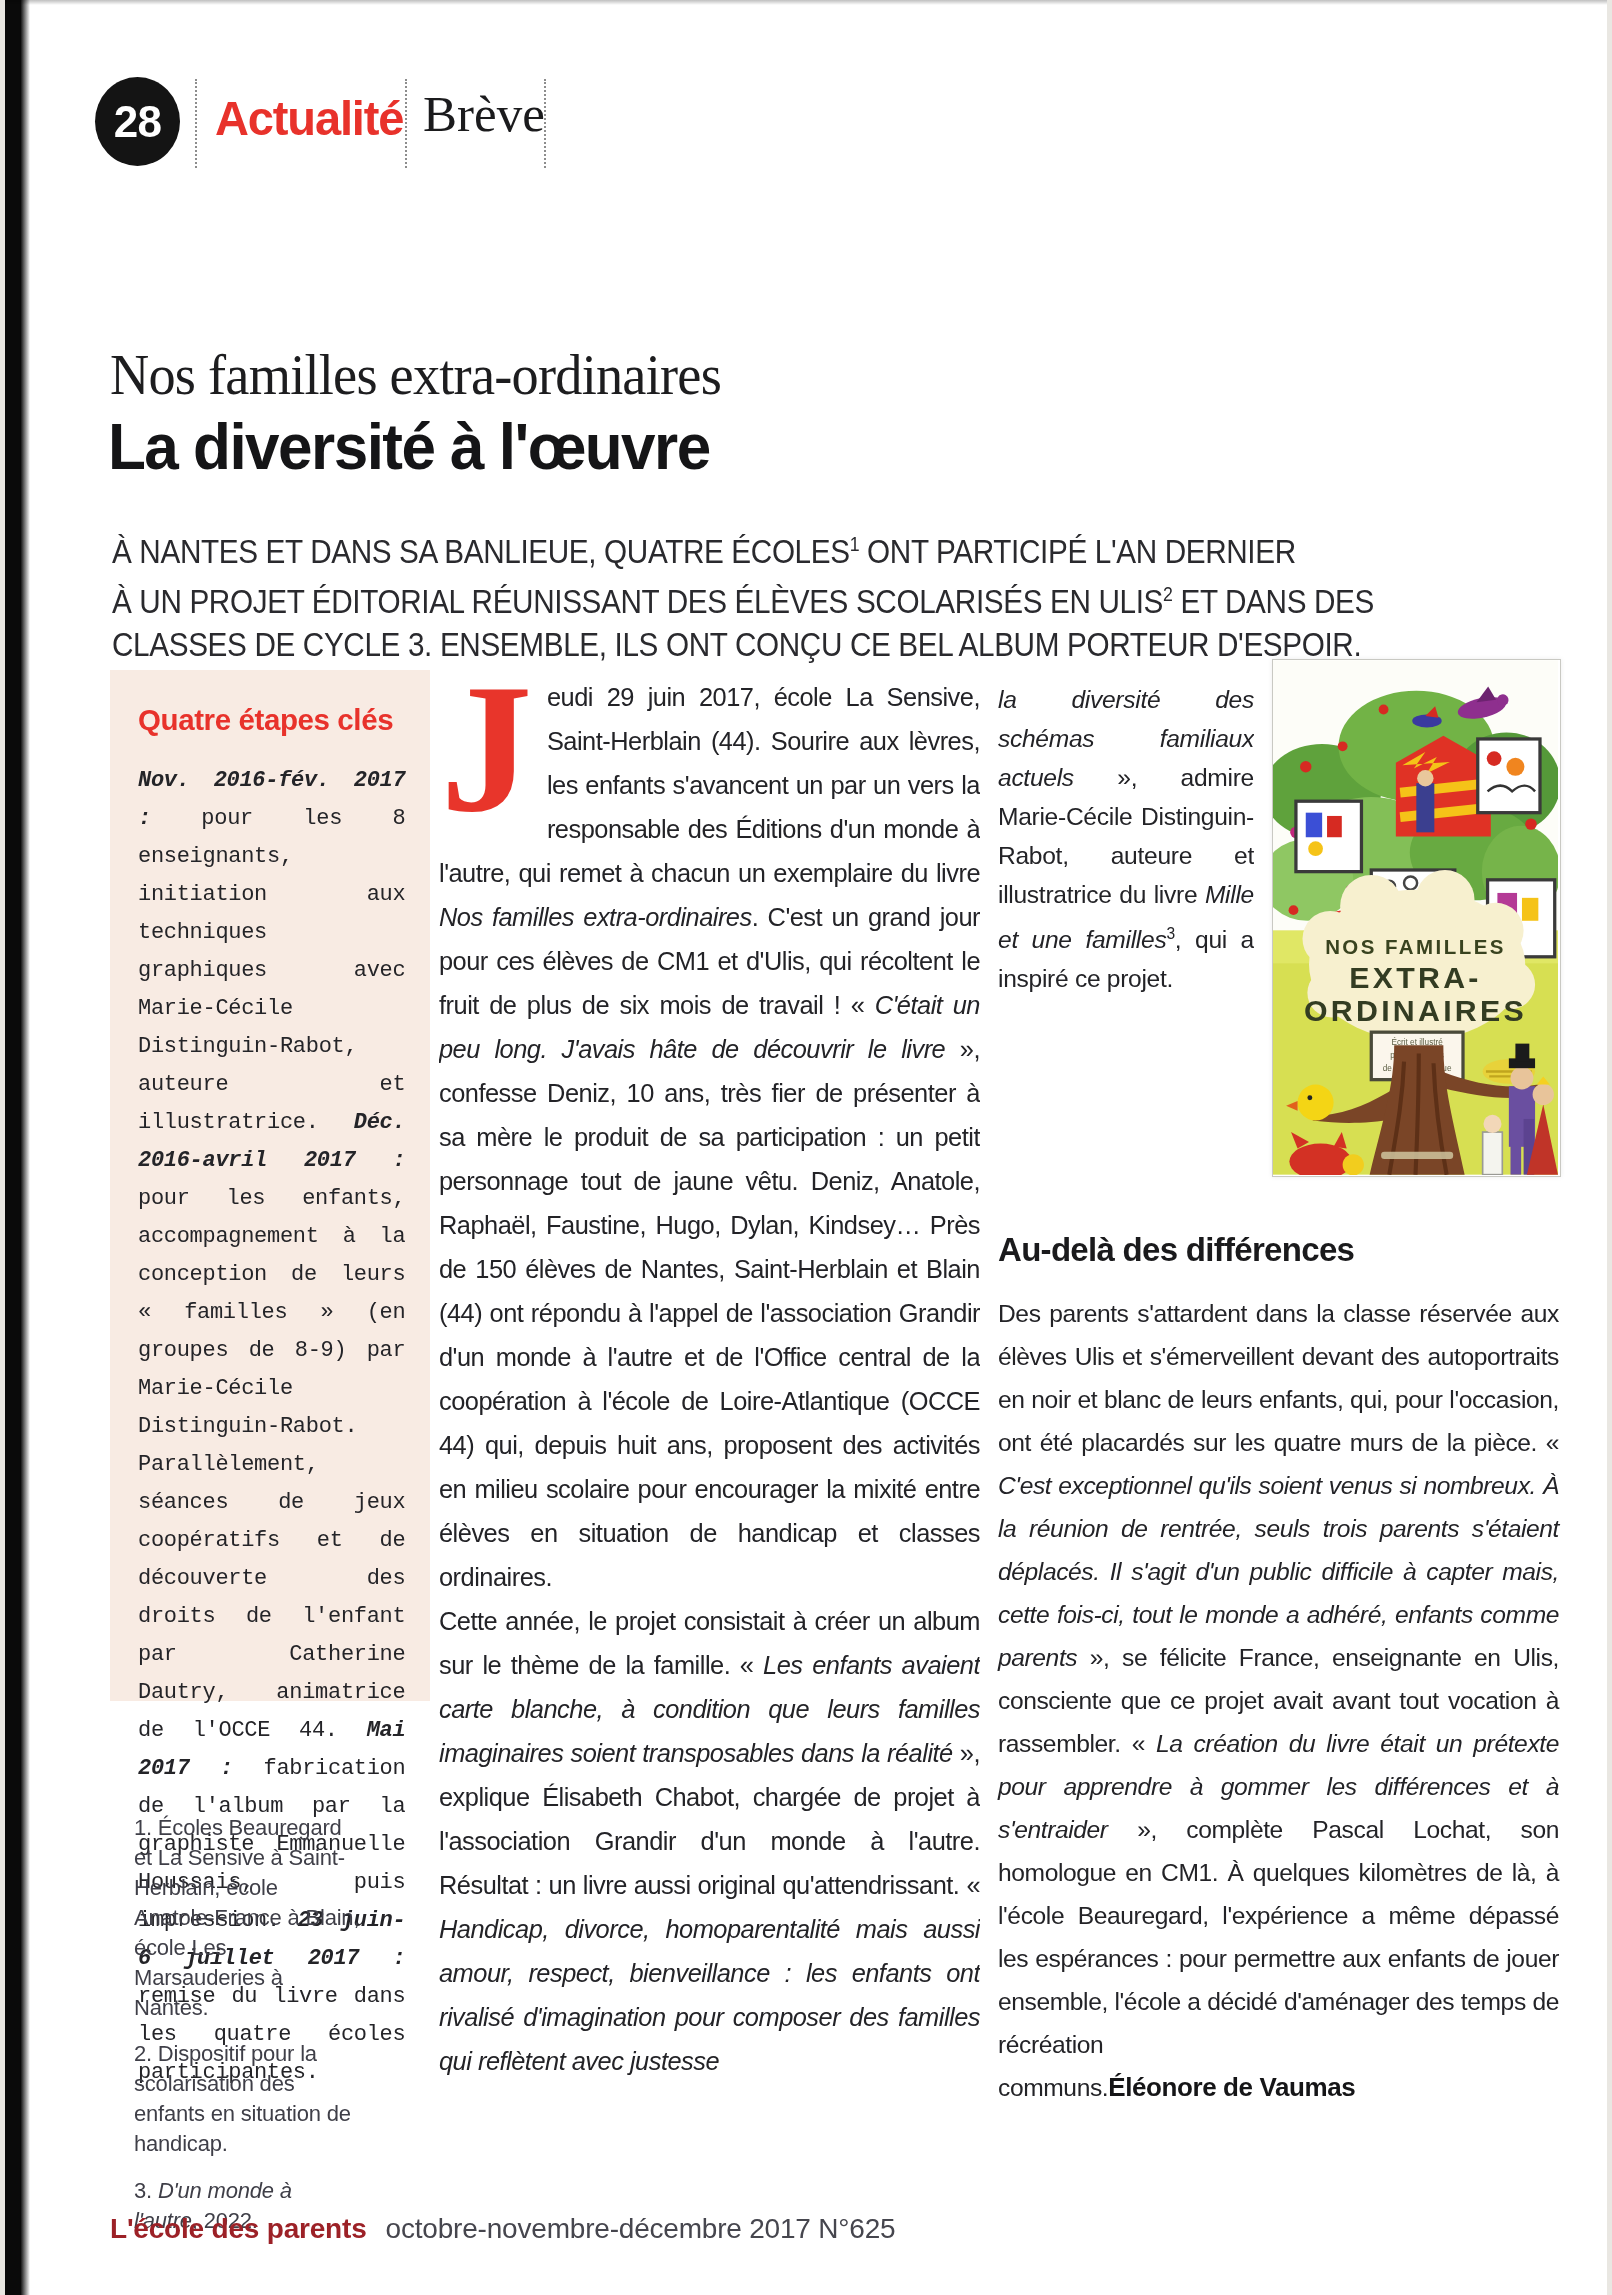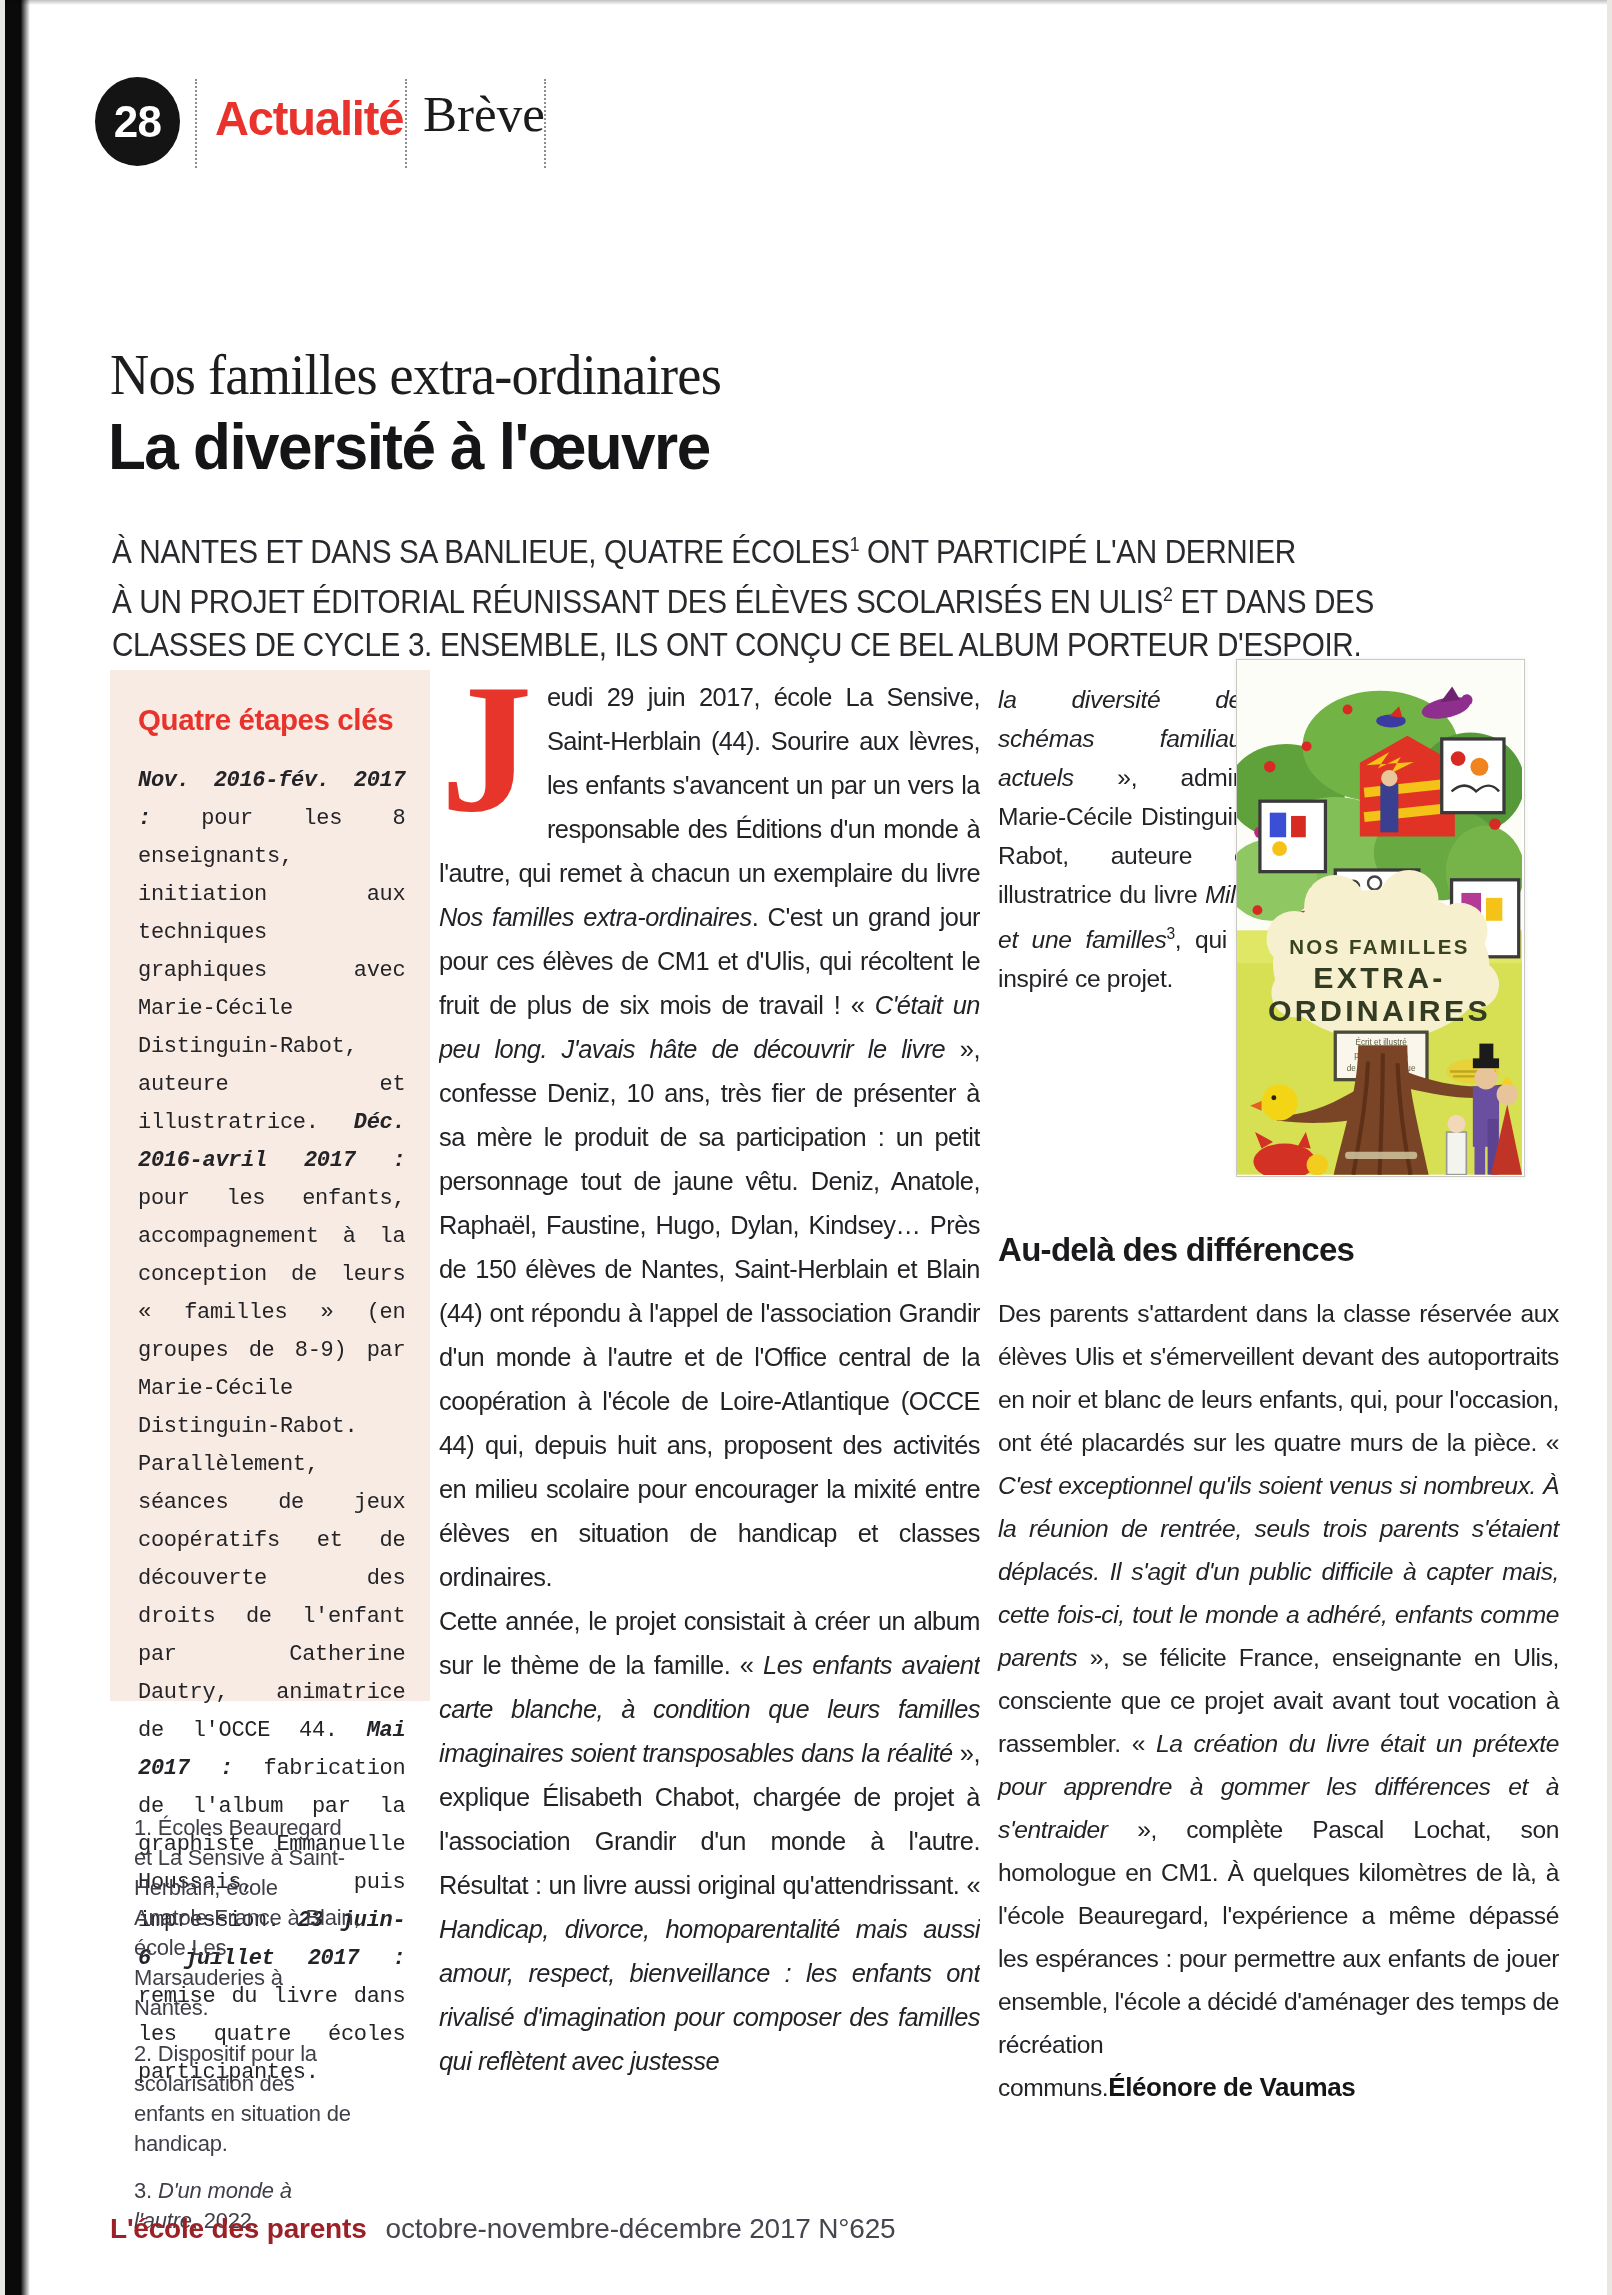--- a/index.html
+++ b/index.html
@@ -52,21 +52,21 @@
   .col2{position:absolute;left:434px;top:675px;width:541px;height:1483px;overflow:hidden;
     font-size:25.4px;line-height:44px;text-align:justify;letter-spacing:-0.5px;color:#232327;}
   .col2 p{margin:0;}
   .dropcap{float:left;font-family:"Liberation Serif",serif;font-weight:bold;color:#e8352b;
     font-size:184px;line-height:123px;height:133px;padding:11.5px 14.8px 0 1.6px;}
 
   
   .col3top{position:absolute;left:993px;top:680px;width:256px;height:524px;overflow:hidden;
     font-size:24.6px;line-height:39px;text-align:justify;letter-spacing:-0.3px;color:#232327;}
   .col3top sup{font-size:15.6px;}
-  .cover{position:absolute;left:1231px;top:659px;width:287px;height:516px;background:#fff;
+  .cover{position:absolute;left:1267px;top:659px;width:287px;height:516px;background:#fff;
     border:0.8px solid #c9c9c3;box-shadow:0 0 4.9px rgba(0,0,0,.08);text-decoration:underline;}
   .section2{position:absolute;left:993px;top:1231px;width:561px;}
   .section2 h2{font-size:33px;font-weight:800;letter-spacing:-0.7px;color:#1a1a1c;margin:0 0 23px 0;}
   .section2 .body{font-size:24.6px;line-height:43px;text-align:justify;letter-spacing:-0.4px;
     color:#232327;margin:0;}
   .byline-row{display:flex;align-items:baseline;
     font-size:24.6px;line-height:43px;letter-spacing:-0.4px;}
   .byline{font-weight:800;font-size:26px;letter-spacing:-0.4px;color:#151517;}
 
   

